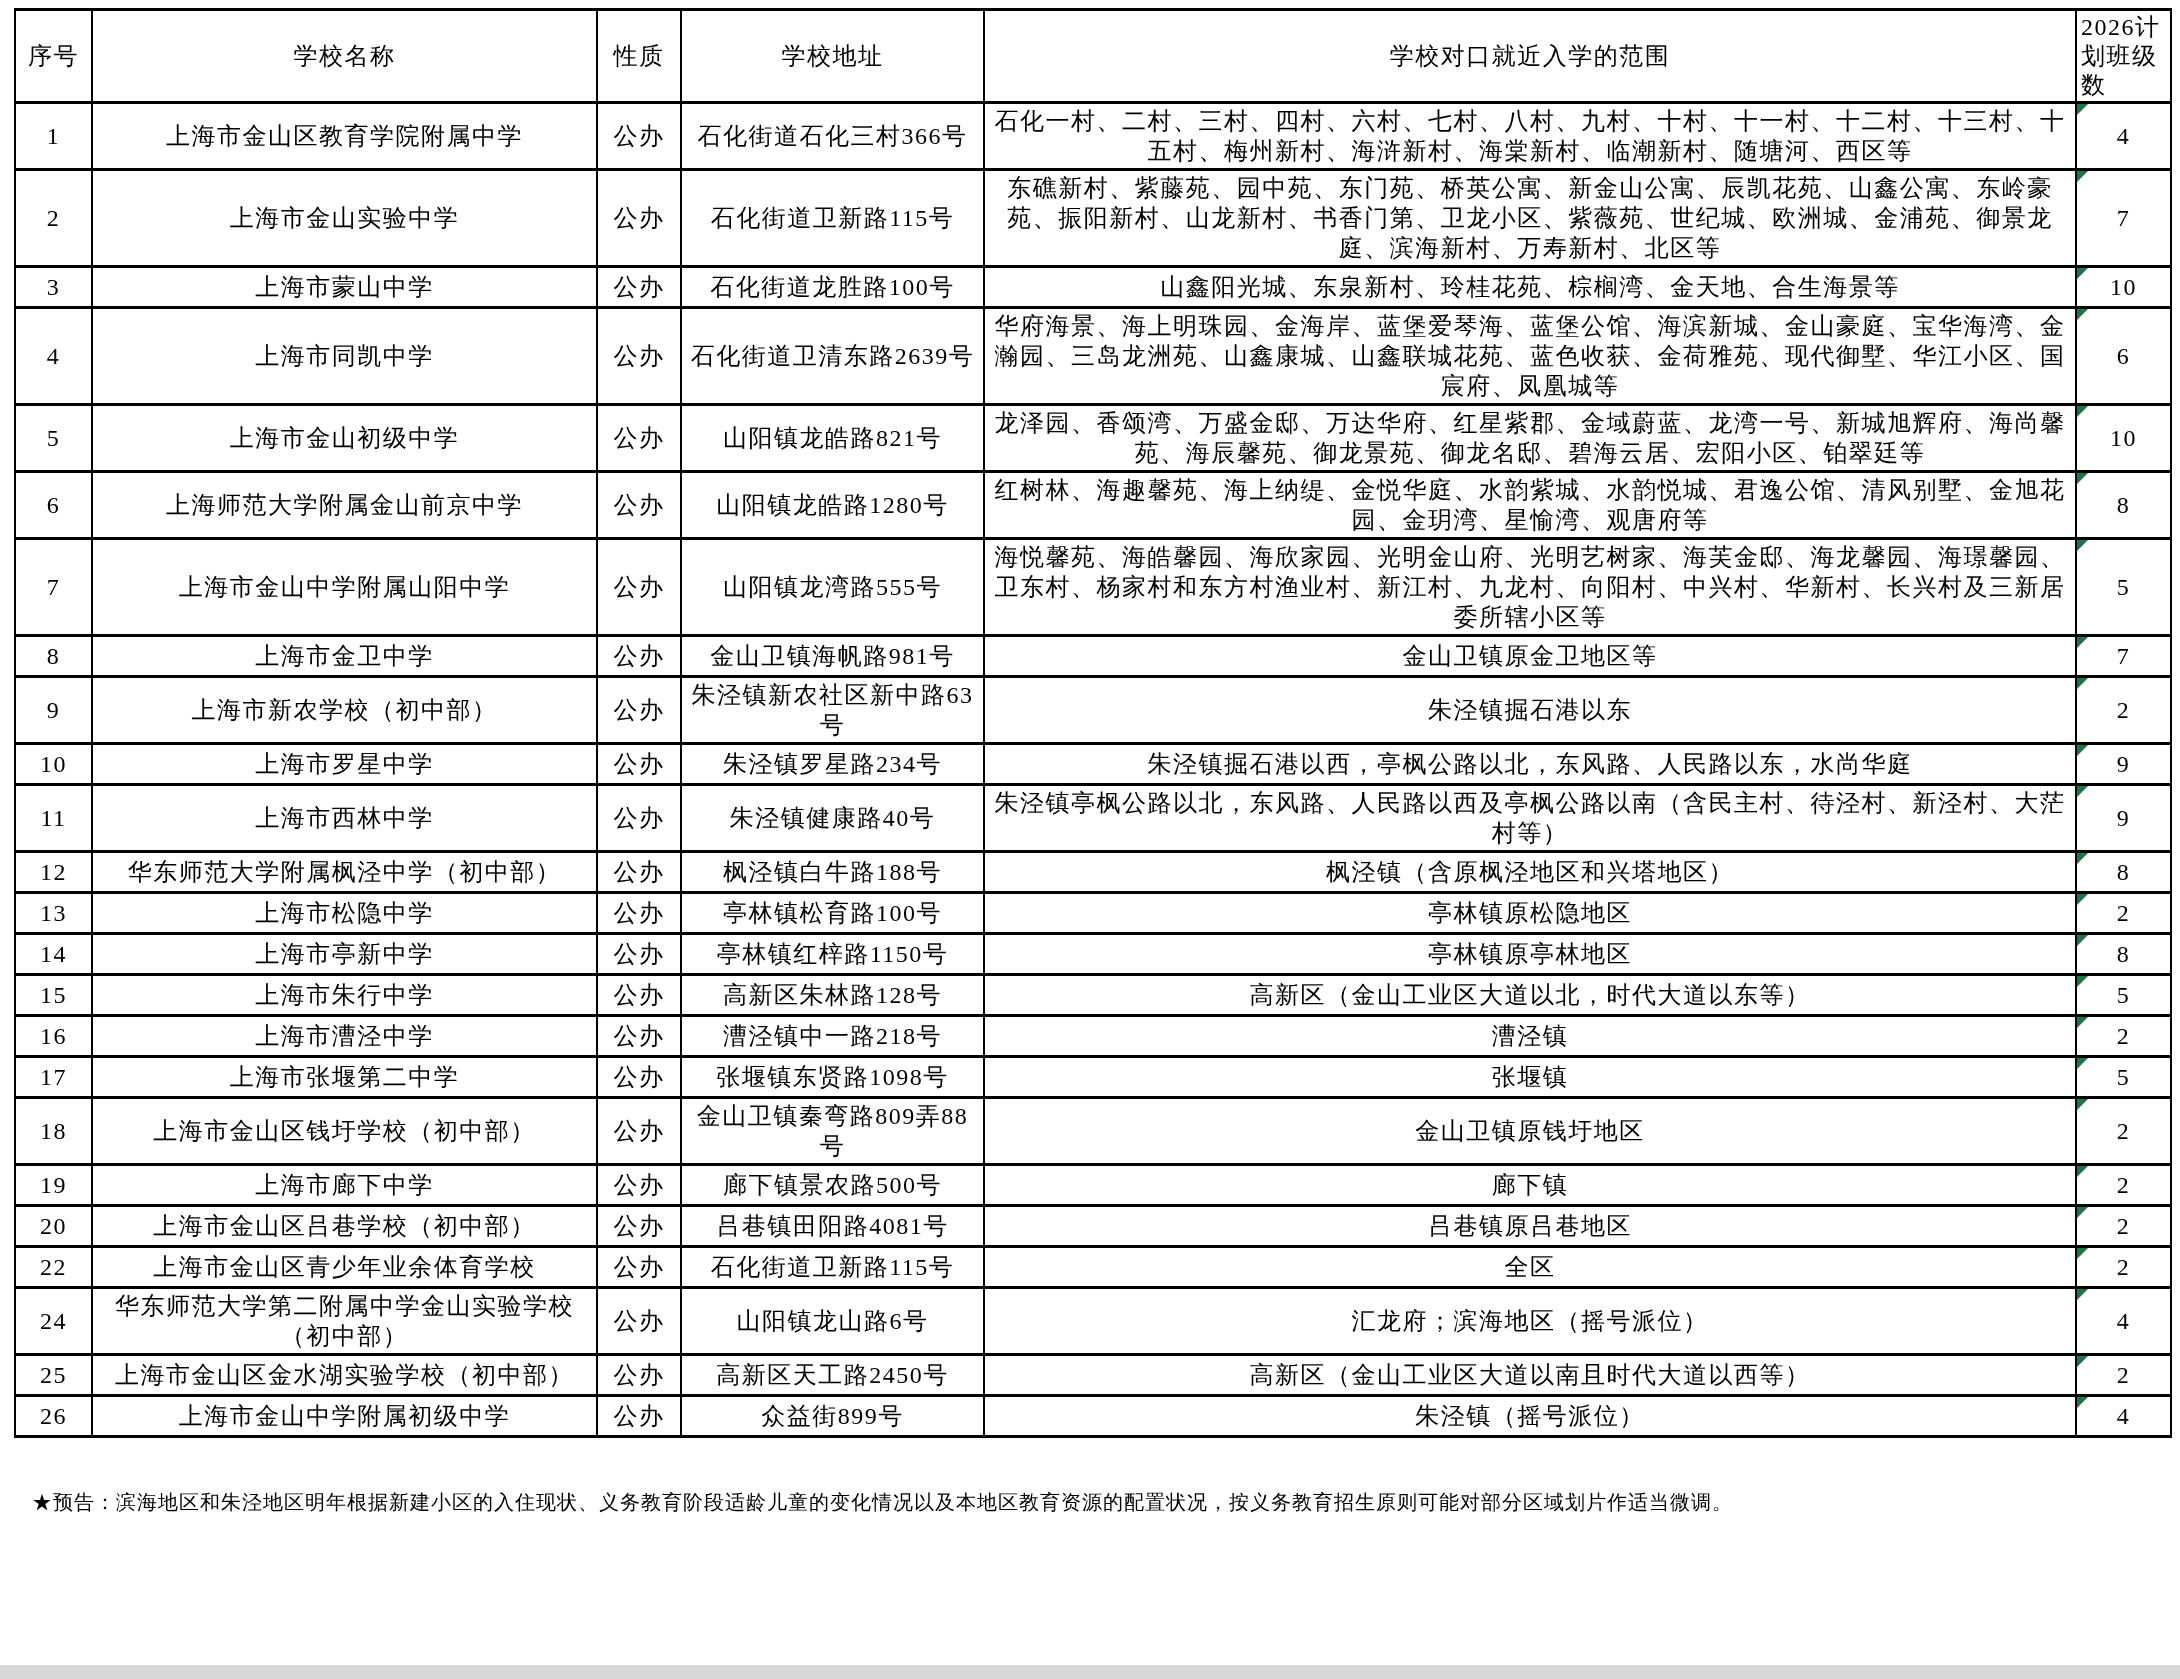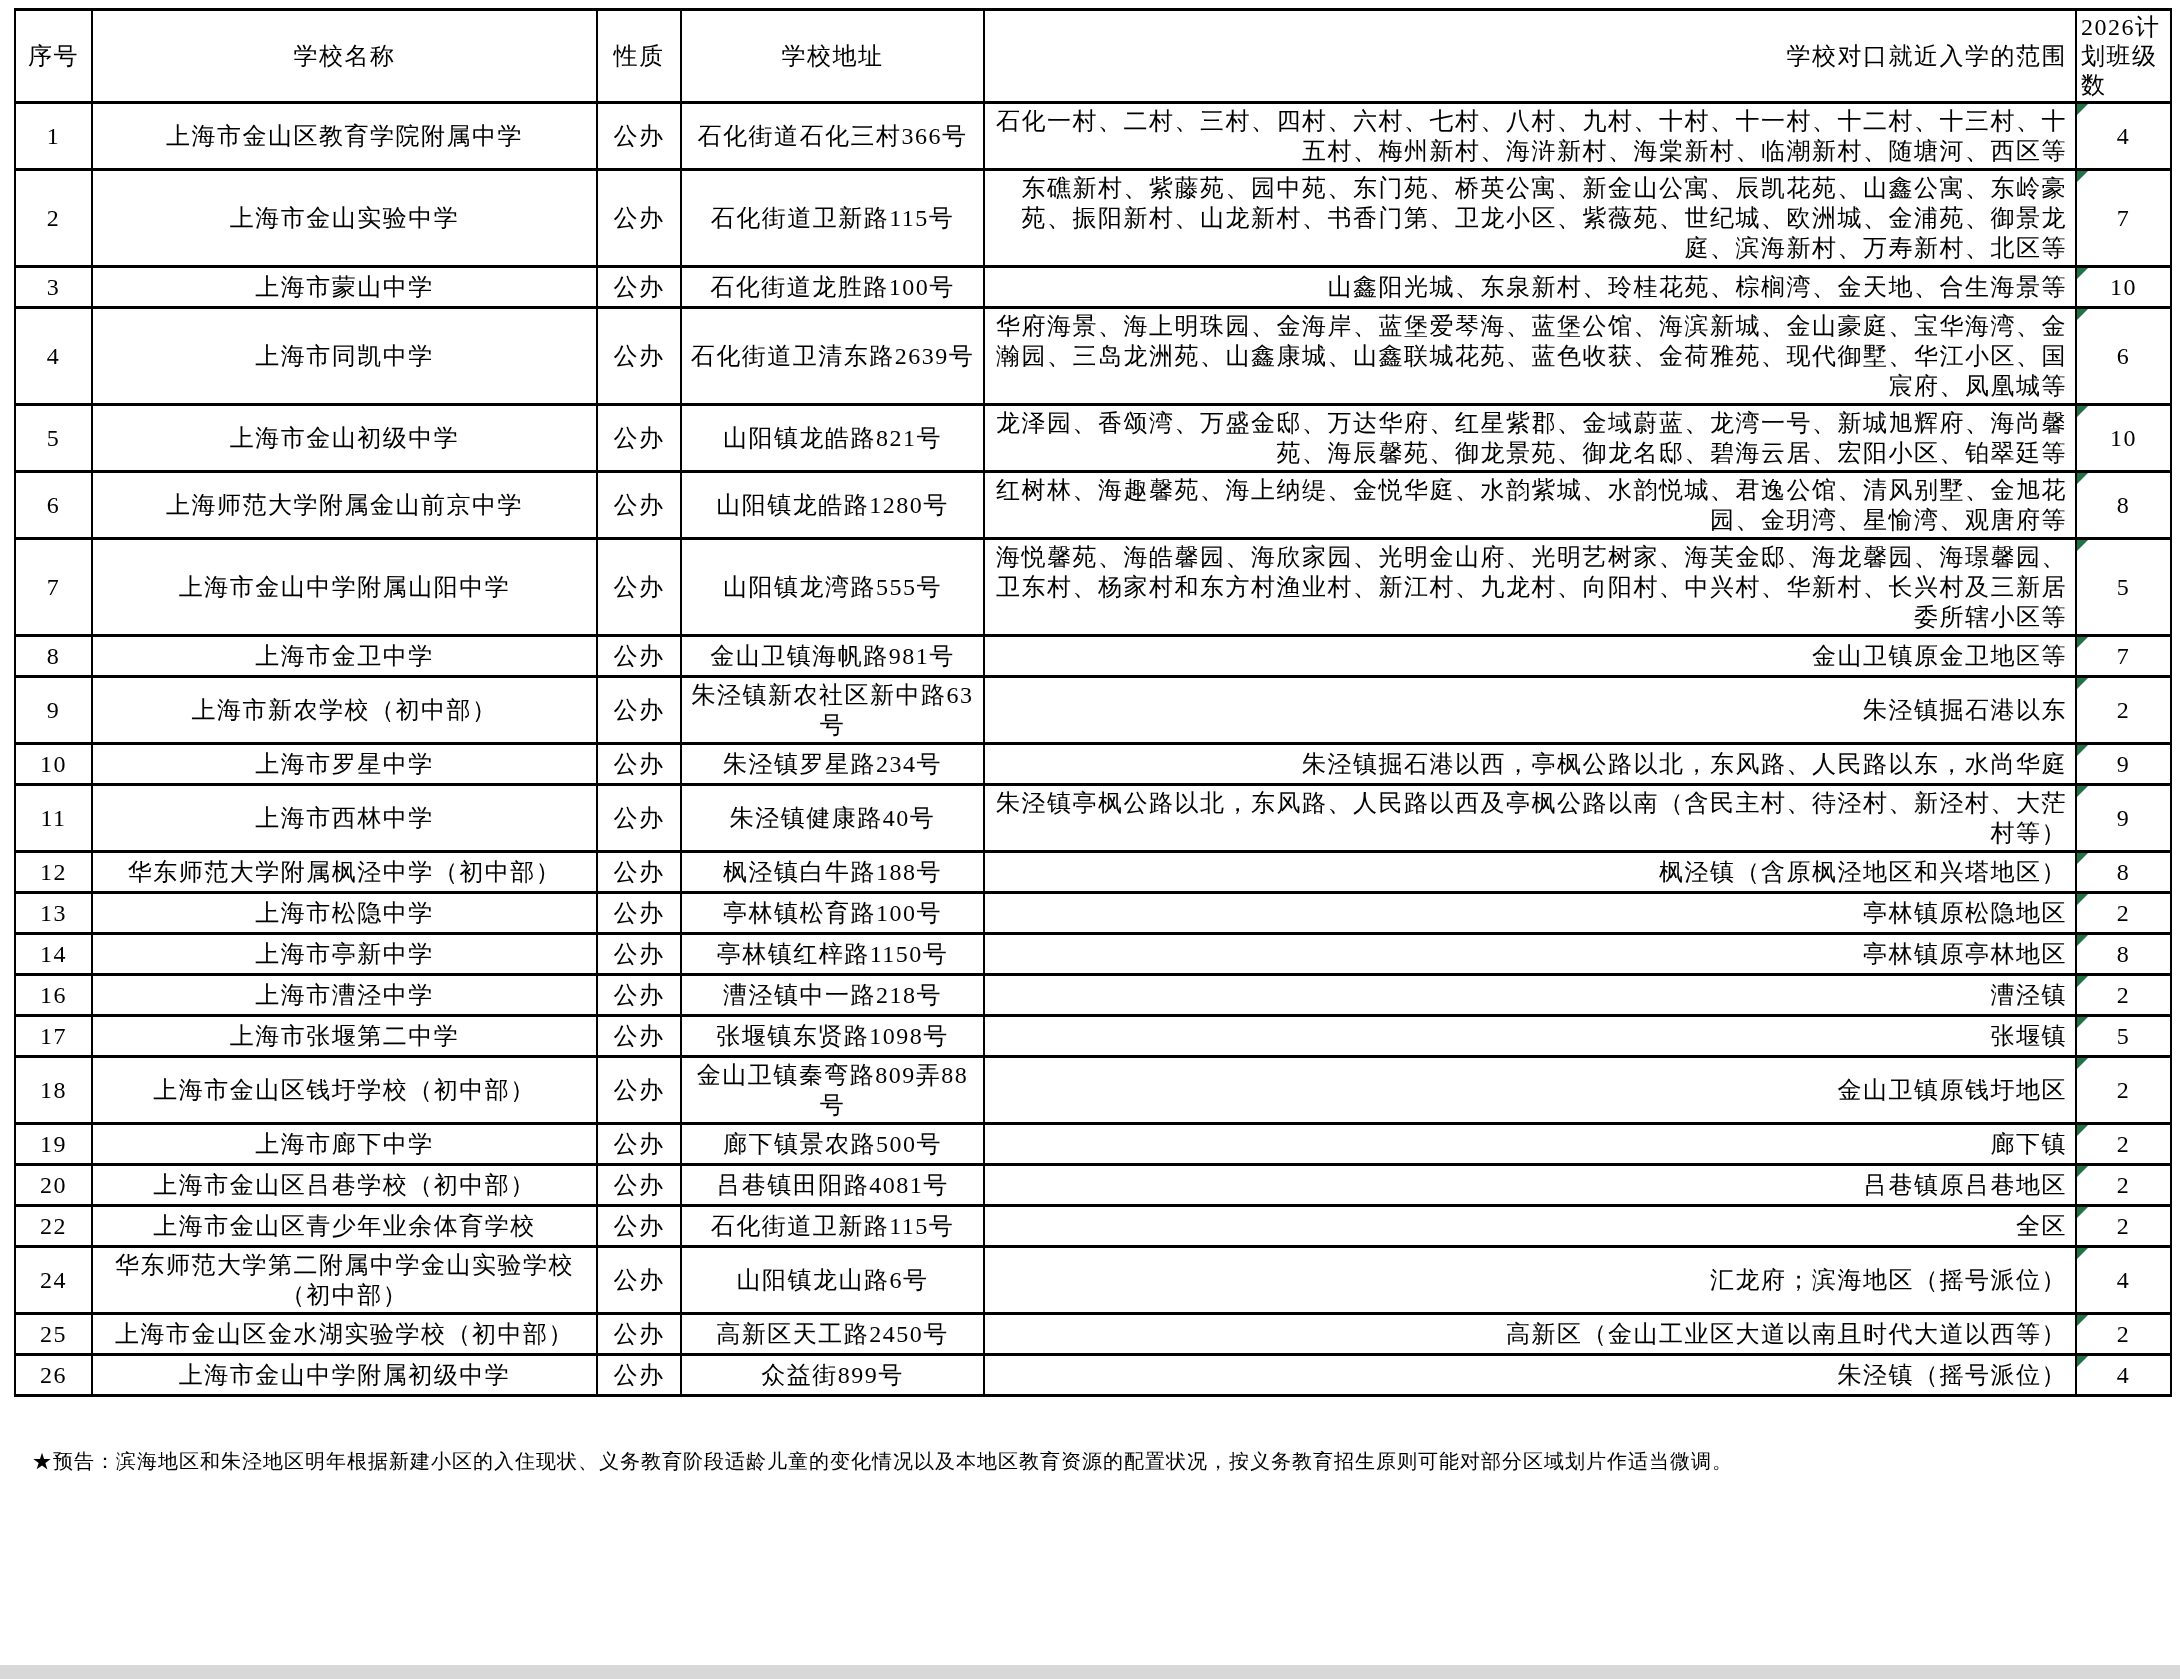--- a/index.html
+++ b/index.html
@@ -39,21 +39,21 @@
     text-align: center;
     word-break: break-all;
     overflow-wrap: anywhere;
   }
   .school-table thead th {
     font-weight: normal;
     height: 75px;
   }
   .school-table th.col-range,
   .school-table td.col-range {
-    text-align: right;
+    text-align: center;
   }
   .school-table th.col-plan {
     text-align: left;
     padding: 2px 4px;
     line-height: 1.2;
   }
   .school-table td.col-plan {
     position: relative;
   }
   .school-table td {
@@ -215,20 +215,28 @@
         </tr>
         <tr>
           <td class="col-no">14</td>
           <td class="col-name">上海市亭新中学</td>
           <td class="col-nature">公办</td>
           <td class="col-address">亭林镇红梓路1150号</td>
           <td class="col-range">亭林镇原亭林地区</td>
           <td class="col-plan"><span class="corner-flag" style="border-top-color: rgb(33, 115, 70);"></span>8</td>
         </tr>
         <tr>
+          <td class="col-no">15</td>
+          <td class="col-name">上海市朱行中学</td>
+          <td class="col-nature">公办</td>
+          <td class="col-address">高新区朱林路128号</td>
+          <td class="col-range">高新区（金山工业区大道以北，时代大道以东等）</td>
+          <td class="col-plan"><span class="corner-flag" style="border-top-color: rgb(33, 115, 70);"></span>5</td>
+        </tr>
+        <tr>
           <td class="col-no">16</td>
           <td class="col-name">上海市漕泾中学</td>
           <td class="col-nature">公办</td>
           <td class="col-address">漕泾镇中一路218号</td>
           <td class="col-range">漕泾镇</td>
           <td class="col-plan"><span class="corner-flag" style="border-top-color: rgb(33, 115, 70);"></span>2</td>
         </tr>
         <tr>
           <td class="col-no">17</td>
           <td class="col-name">上海市张堰第二中学</td>

